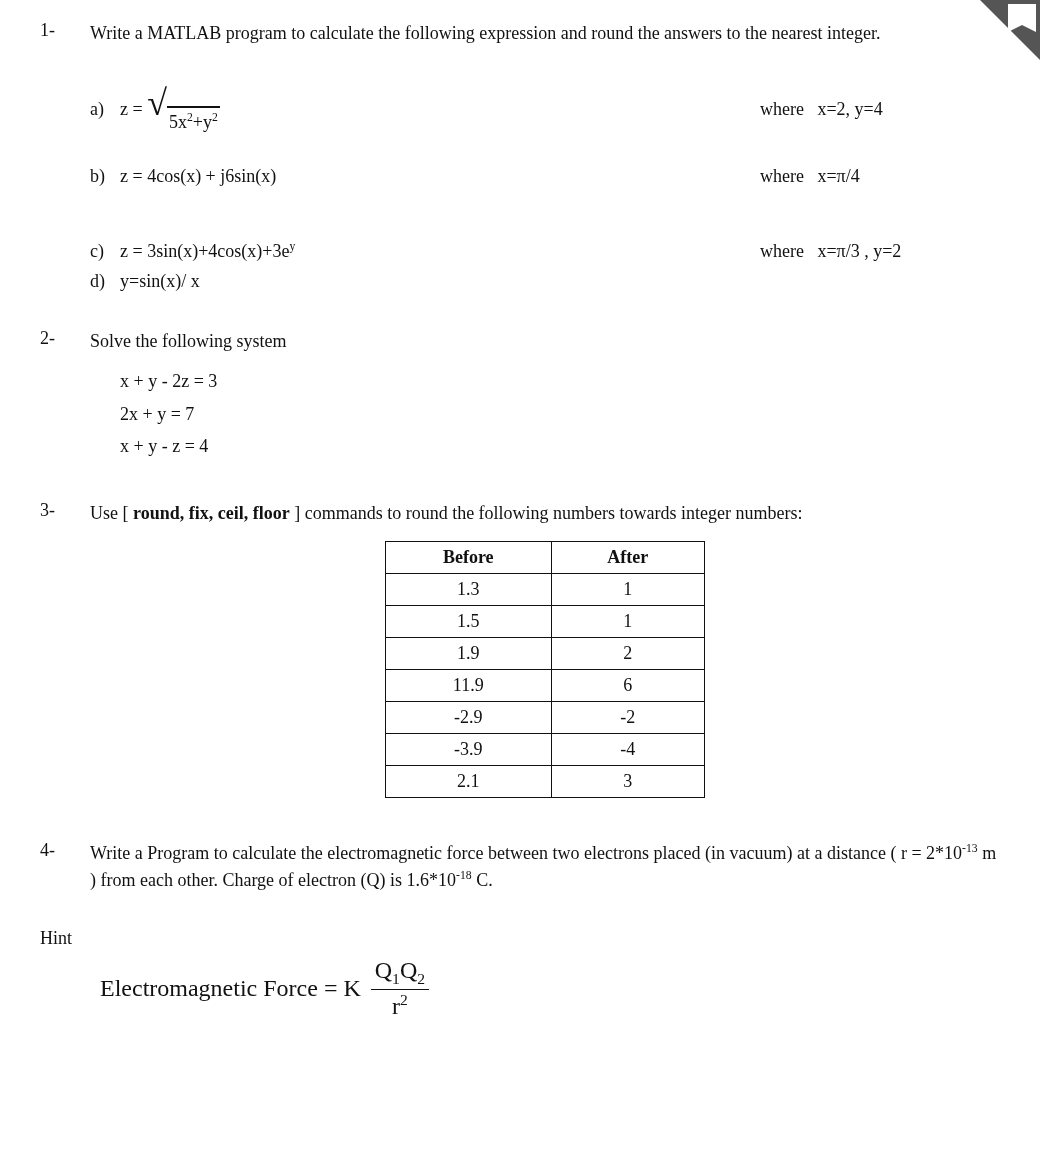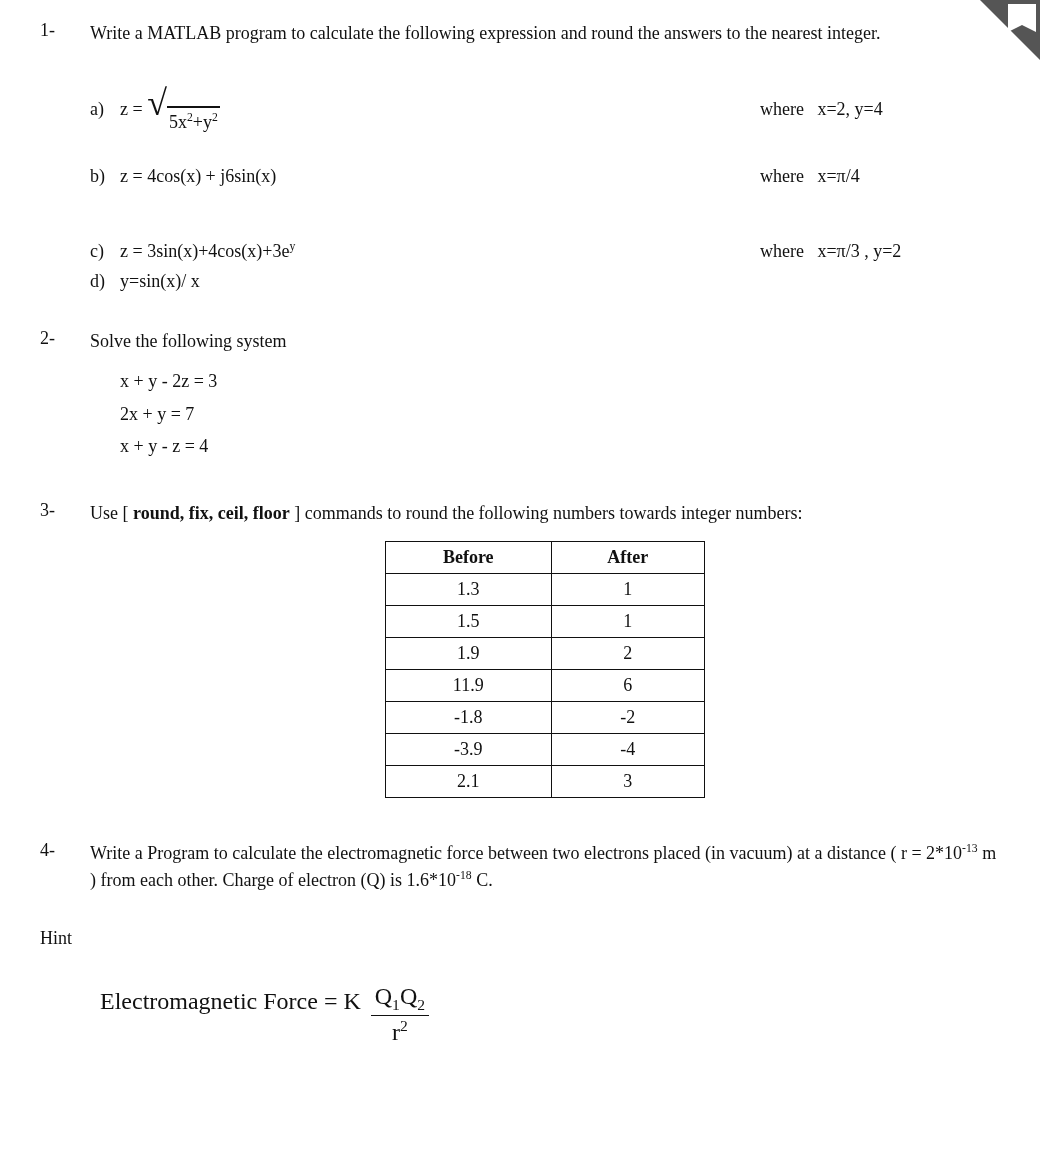--- a/index.html
+++ b/index.html
@@ -144,21 +144,20 @@
     }
     .fraction {
       display: inline-flex;
       flex-direction: column;
       align-items: center;
       margin: 0 4px;
     }
     .fraction .numer {
       border-bottom: 1.5px solid #111;
       padding: 0 4px 1px 4px;
-      margin-top: 26px;
     }
     .fraction .denom {
       padding: 1px 4px 0 4px;
     }
 
     .bold-commands {
       font-weight: bold;
     }
   </style>
 </head>
@@ -241,21 +240,21 @@
           </tr>
           <tr>
             <td>1.9</td>
             <td>2</td>
           </tr>
           <tr>
             <td>11.9</td>
             <td>6</td>
           </tr>
           <tr>
-            <td>-1.8</td>
+            <td>-2.9</td>
             <td>-2</td>
           </tr>
           <tr>
             <td>-3.9</td>
             <td>-4</td>
           </tr>
           <tr>
             <td>2.1</td>
             <td>3</td>
           </tr>

